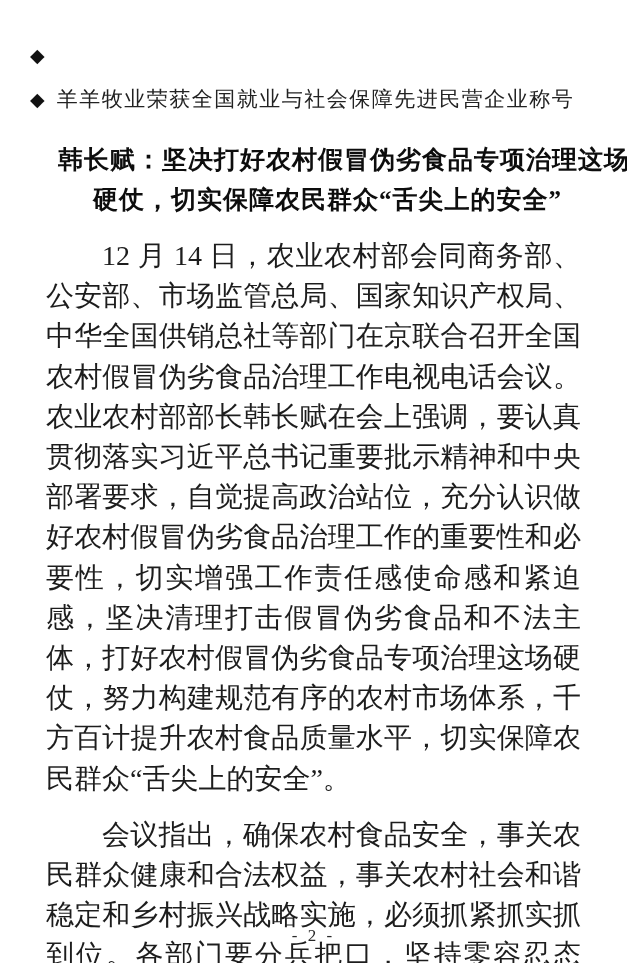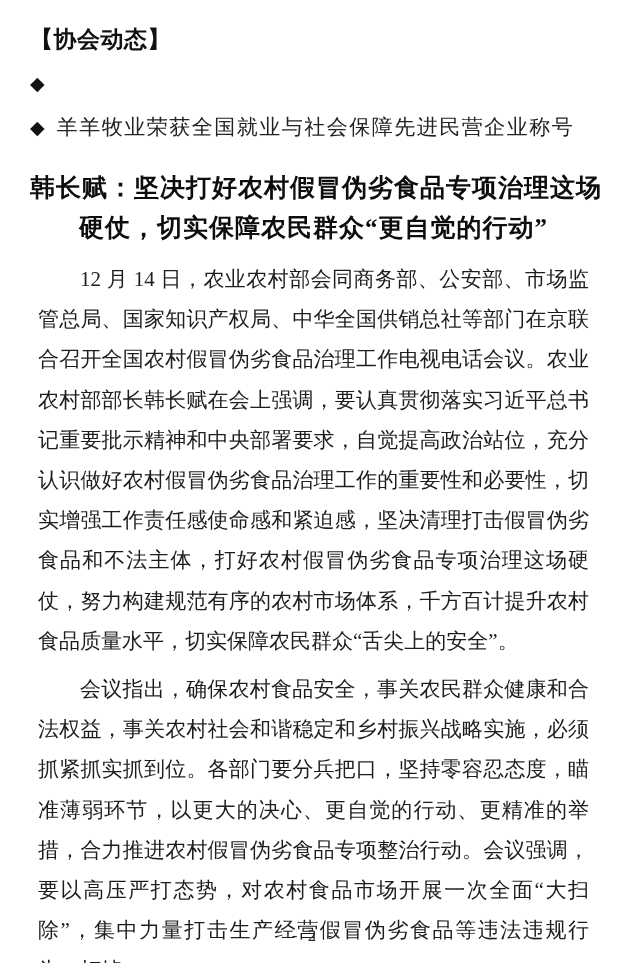--- a/index.html
+++ b/index.html
@@ -55,27 +55,28 @@
     font-size: 25px;
     font-weight: 700;
     line-height: 40px;
     text-align: center;
     letter-spacing: 1px;
     color: #0d0d0d;
   }
   .title-line {
     display: block;
     white-space: nowrap;
+    margin-left: 28px;
   }
   .article-body {
     margin-top: 11px;
   }
   .body-para {
-    margin: 8px;
-    font-size: 21px;
+    margin: 16px;
+    font-size: 28px;
     line-height: 40.2px;
     text-align: justify;
     text-align-last: left;
     text-indent: 2em;
     letter-spacing: 0;
     color: #1d1d1d;
     word-break: break-all;
     line-break: strict;
   }
   .page-number {
@@ -87,35 +88,34 @@
     font-size: 17px;
     letter-spacing: 3px;
     color: #2a2a2a;
   }
 </style>
 </head>
 <body>
 
 <div class="page">
 
-  <div class="section-header">【协会动态】</div>
 
   <div class="bullet-row">
     <span class="bullet-glyph">◆</span>
   </div>
 
   <div class="bullet-row">
     <span class="bullet-glyph">◆</span>
     <span class="bullet-text">羊羊牧业荣获全国就业与社会保障先进民营企业称号</span>
   </div>
 
 
   <h1 class="article-title">
     <span class="title-line">韩长赋：坚决打好农村假冒伪劣食品专项治理这场</span>
-    <span class="title-line">硬仗，切实保障农民群众“更自觉的行动”</span>
+    <span class="title-line">硬仗，切实保障农民群众“舌尖上的安全”</span>
   </h1>
 
   <div class="article-body">
     <p class="body-para">12 月 14 日，农业农村部会同商务部、公安部、市场监管总局、国家知识产权局、中华全国供销总社等部门在京联合召开全国农村假冒伪劣食品治理工作电视电话会议。农业农村部部长韩长赋在会上强调，要认真贯彻落实习近平总书记重要批示精神和中央部署要求，自觉提高政治站位，充分认识做好农村假冒伪劣食品治理工作的重要性和必要性，切实增强工作责任感使命感和紧迫感，坚决清理打击假冒伪劣食品和不法主体，打好农村假冒伪劣食品专项治理这场硬仗，努力构建规范有序的农村市场体系，千方百计提升农村食品质量水平，切实保障农民群众“舌尖上的安全”。</p>
     <p class="body-para">会议指出，确保农村食品安全，事关农民群众健康和合法权益，事关农村社会和谐稳定和乡村振兴战略实施，必须抓紧抓实抓到位。各部门要分兵把口，坚持零容忍态度，瞄准薄弱环节，以更大的决心、更自觉的行动、更精准的举措，合力推进农村假冒伪劣食品专项整治行动。会议强调，要以高压严打态势，对农村食品市场开展一次全面“大扫除”，集中力量打击生产经营假冒伪劣食品等违法违规行为，打掉</p>
   </div>
 
   <div class="page-number">- 2 -</div>
 
 </div>

